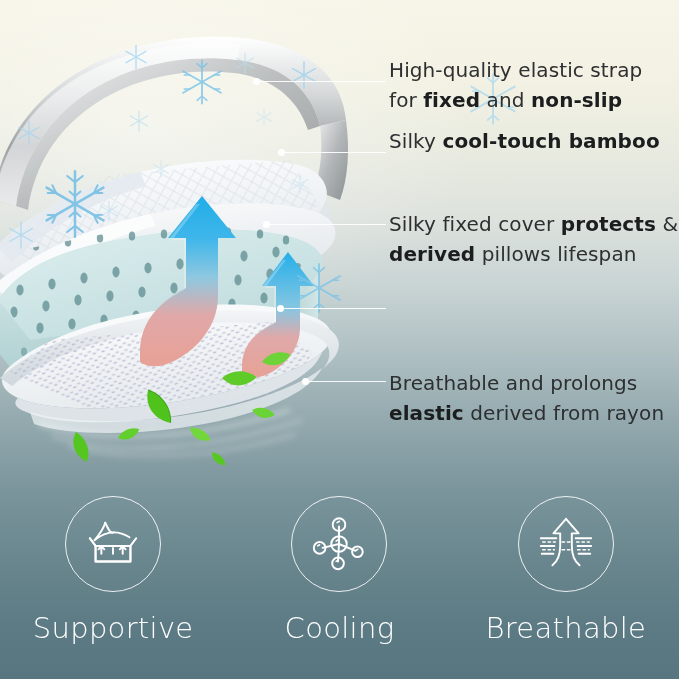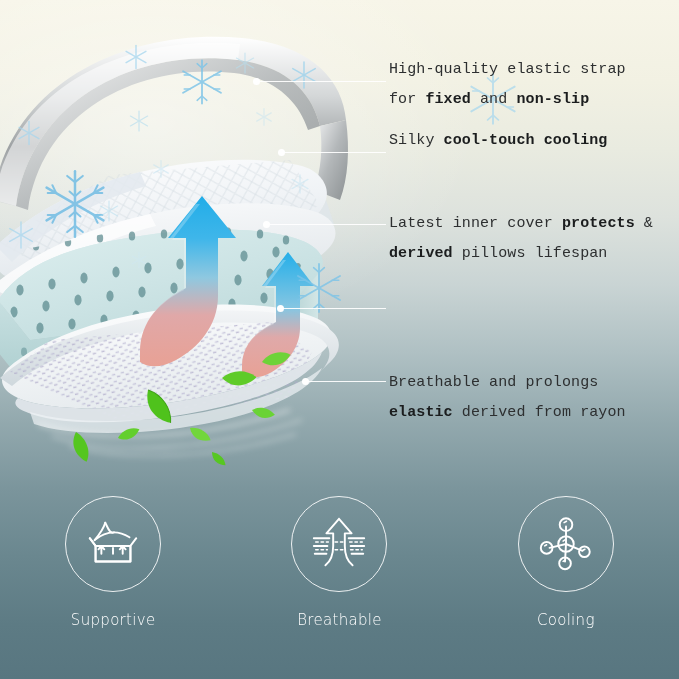--- a/index.html
+++ b/index.html
@@ -38,26 +38,25 @@
   .flake{position:absolute;}
   .flake svg{display:block;}
 
   
   .leader{position:absolute;height:1px;background:rgba(255,255,255,.92);}
   .leaderdot{position:absolute;width:7px;height:7px;border-radius:50%;background:#fff;}
 
   .callout{
     position:absolute;left:389px;
     color:#2d2f30;
-    font-size:15px;
+    font-size:20px;
     line-height:30px;
     font-weight:400;
     letter-spacing:.1px;
     white-space:nowrap;
-    font-family:Liberation Mono, monospace;
   }
   .callout b{font-weight:700;color:#1b1d1e;text-align:center;}
   .c1{top:55px;}
   .c2{top:126px;}
   .c3{top:209px;}
   .c4{top:290px;}
   .c5{top:368px;}
 
   
   .features{
@@ -67,21 +66,21 @@
   .feature{width:200px;display:flex;flex-direction:column;align-items:center;}
   .fcircle{
     width:96px;height:96px;border-radius:50%;
     border:1.6px solid rgba(255,255,255,.88);
     display:flex;align-items:center;justify-content:center;
     box-sizing:border-box;
   }
   .flabel{
     margin-top:19px;
     color:#ffffff;
-    font-size:15px;
+    font-size:29px;
     font-weight:300;
     letter-spacing:.3px;
   }
 </style>
 </head>
 <body>
 
 <div id="stage">
 
   <div class="bg"></div>
@@ -543,25 +542,25 @@
 
   <div class="leader" style="left:307px;top:381px;width:79px;"></div>
   <div class="leaderdot" style="left:302px;top:378px;"></div>
 
   <div class="callout c1">
     <div><span>High-quality elastic strap</span></div>
     <div><span>for </span><b>fixed</b><span> and </span><b>non-slip</b></div>
   </div>
 
   <div class="callout c2">
-    <div><span>Silky </span><b>cool-touch cooling</b></div>
+    <div><span>Silky </span><b>cool-touch bamboo</b></div>
   </div>
 
   <div class="callout c3">
-    <div><span>Latest inner cover </span><b>protects</b><span> &amp;</span></div>
+    <div><span>Silky fixed cover </span><b>protects</b><span> &amp;</span></div>
     <div><b>derived</b><span> pillows lifespan</span></div>
   </div>
 
 
   <div class="callout c5">
     <div><span>Breathable and prolongs</span></div>
     <div><b>elastic</b><span> derived from rayon</span></div>
   </div>
 
   <div class="features">
@@ -576,40 +575,20 @@
             <path d="M13 28 C18 22 22 17 24 10"></path>
             <path d="M13 28 C19 23 25 20 33 20 C38 20 44 22 49 25"></path>
             <path d="M24 10 C27 16 29 22 33 20"></path>
             <path d="M20 42 L20 34 M20 34 L17 37.5 M20 34 L23 37.5"></path>
             <path d="M32 42 L32 36"></path>
             <path d="M42 42 L42 34 M42 34 L39 37.5 M42 34 L45 37.5"></path>
           </g>
         </svg>
       </div>
       <div class="flabel">Supportive</div>
-    </div>
-
-    <div class="feature">
-      <div class="fcircle">
-        <svg width="62" height="62" viewBox="0 0 64 64">
-          <g fill="none" stroke="#ffffff" stroke-width="2" stroke-linecap="round" stroke-linejoin="round">
-            <path d="M32 6 L45 21 L38 21 L38 34 C38 44 41 50 46 54
-                     M32 6 L19 21 L26 21 L26 34 C26 44 23 50 18 54"></path>
-            <path d="M6 26 L22 26 M42 26 L58 26"></path>
-            <path d="M6 34 L20 34 M44 34 L58 34"></path>
-            <path d="M7 42 L19 42 M45 42 L57 42"></path>
-            <g stroke-width="1.6" stroke-dasharray="2.5 3">
-              <path d="M8 30 L21 30 M43 30 L56 30"></path>
-              <path d="M8 38 L20 38 M44 38 L56 38"></path>
-            </g>
-            <path d="M28 30 L36 30 M28 38 L36 38" stroke-width="1.6" stroke-dasharray="2.5 3"></path>
-          </g>
-        </svg>
-      </div>
-      <div class="flabel">Breathable</div>
     </div>
 
     <div class="feature">
       <div class="fcircle">
         <svg width="62" height="62" viewBox="0 0 64 64">
           <g fill="none" stroke="#ffffff" stroke-width="2" stroke-linecap="round">
             <line x1="32" y1="32" x2="32" y2="14"></line>
             <line x1="32" y1="32" x2="15" y2="36"></line>
             <line x1="32" y1="32" x2="49" y2="39"></line>
             <line x1="32" y1="32" x2="31" y2="50"></line>
@@ -624,14 +603,34 @@
               <path d="M10 34 L12 32.8"></path>
               <path d="M49.5 38.5 L51.5 37.4"></path>
               <path d="M29 50 L31 48.8"></path>
             </g>
           </g>
         </svg>
       </div>
       <div class="flabel">Cooling</div>
     </div>
 
+    <div class="feature">
+      <div class="fcircle">
+        <svg width="62" height="62" viewBox="0 0 64 64">
+          <g fill="none" stroke="#ffffff" stroke-width="2" stroke-linecap="round" stroke-linejoin="round">
+            <path d="M32 6 L45 21 L38 21 L38 34 C38 44 41 50 46 54
+                     M32 6 L19 21 L26 21 L26 34 C26 44 23 50 18 54"></path>
+            <path d="M6 26 L22 26 M42 26 L58 26"></path>
+            <path d="M6 34 L20 34 M44 34 L58 34"></path>
+            <path d="M7 42 L19 42 M45 42 L57 42"></path>
+            <g stroke-width="1.6" stroke-dasharray="2.5 3">
+              <path d="M8 30 L21 30 M43 30 L56 30"></path>
+              <path d="M8 38 L20 38 M44 38 L56 38"></path>
+            </g>
+            <path d="M28 30 L36 30 M28 38 L36 38" stroke-width="1.6" stroke-dasharray="2.5 3"></path>
+          </g>
+        </svg>
+      </div>
+      <div class="flabel">Breathable</div>
+    </div>
+
   </div>
 </div>
 
 </body></html>

